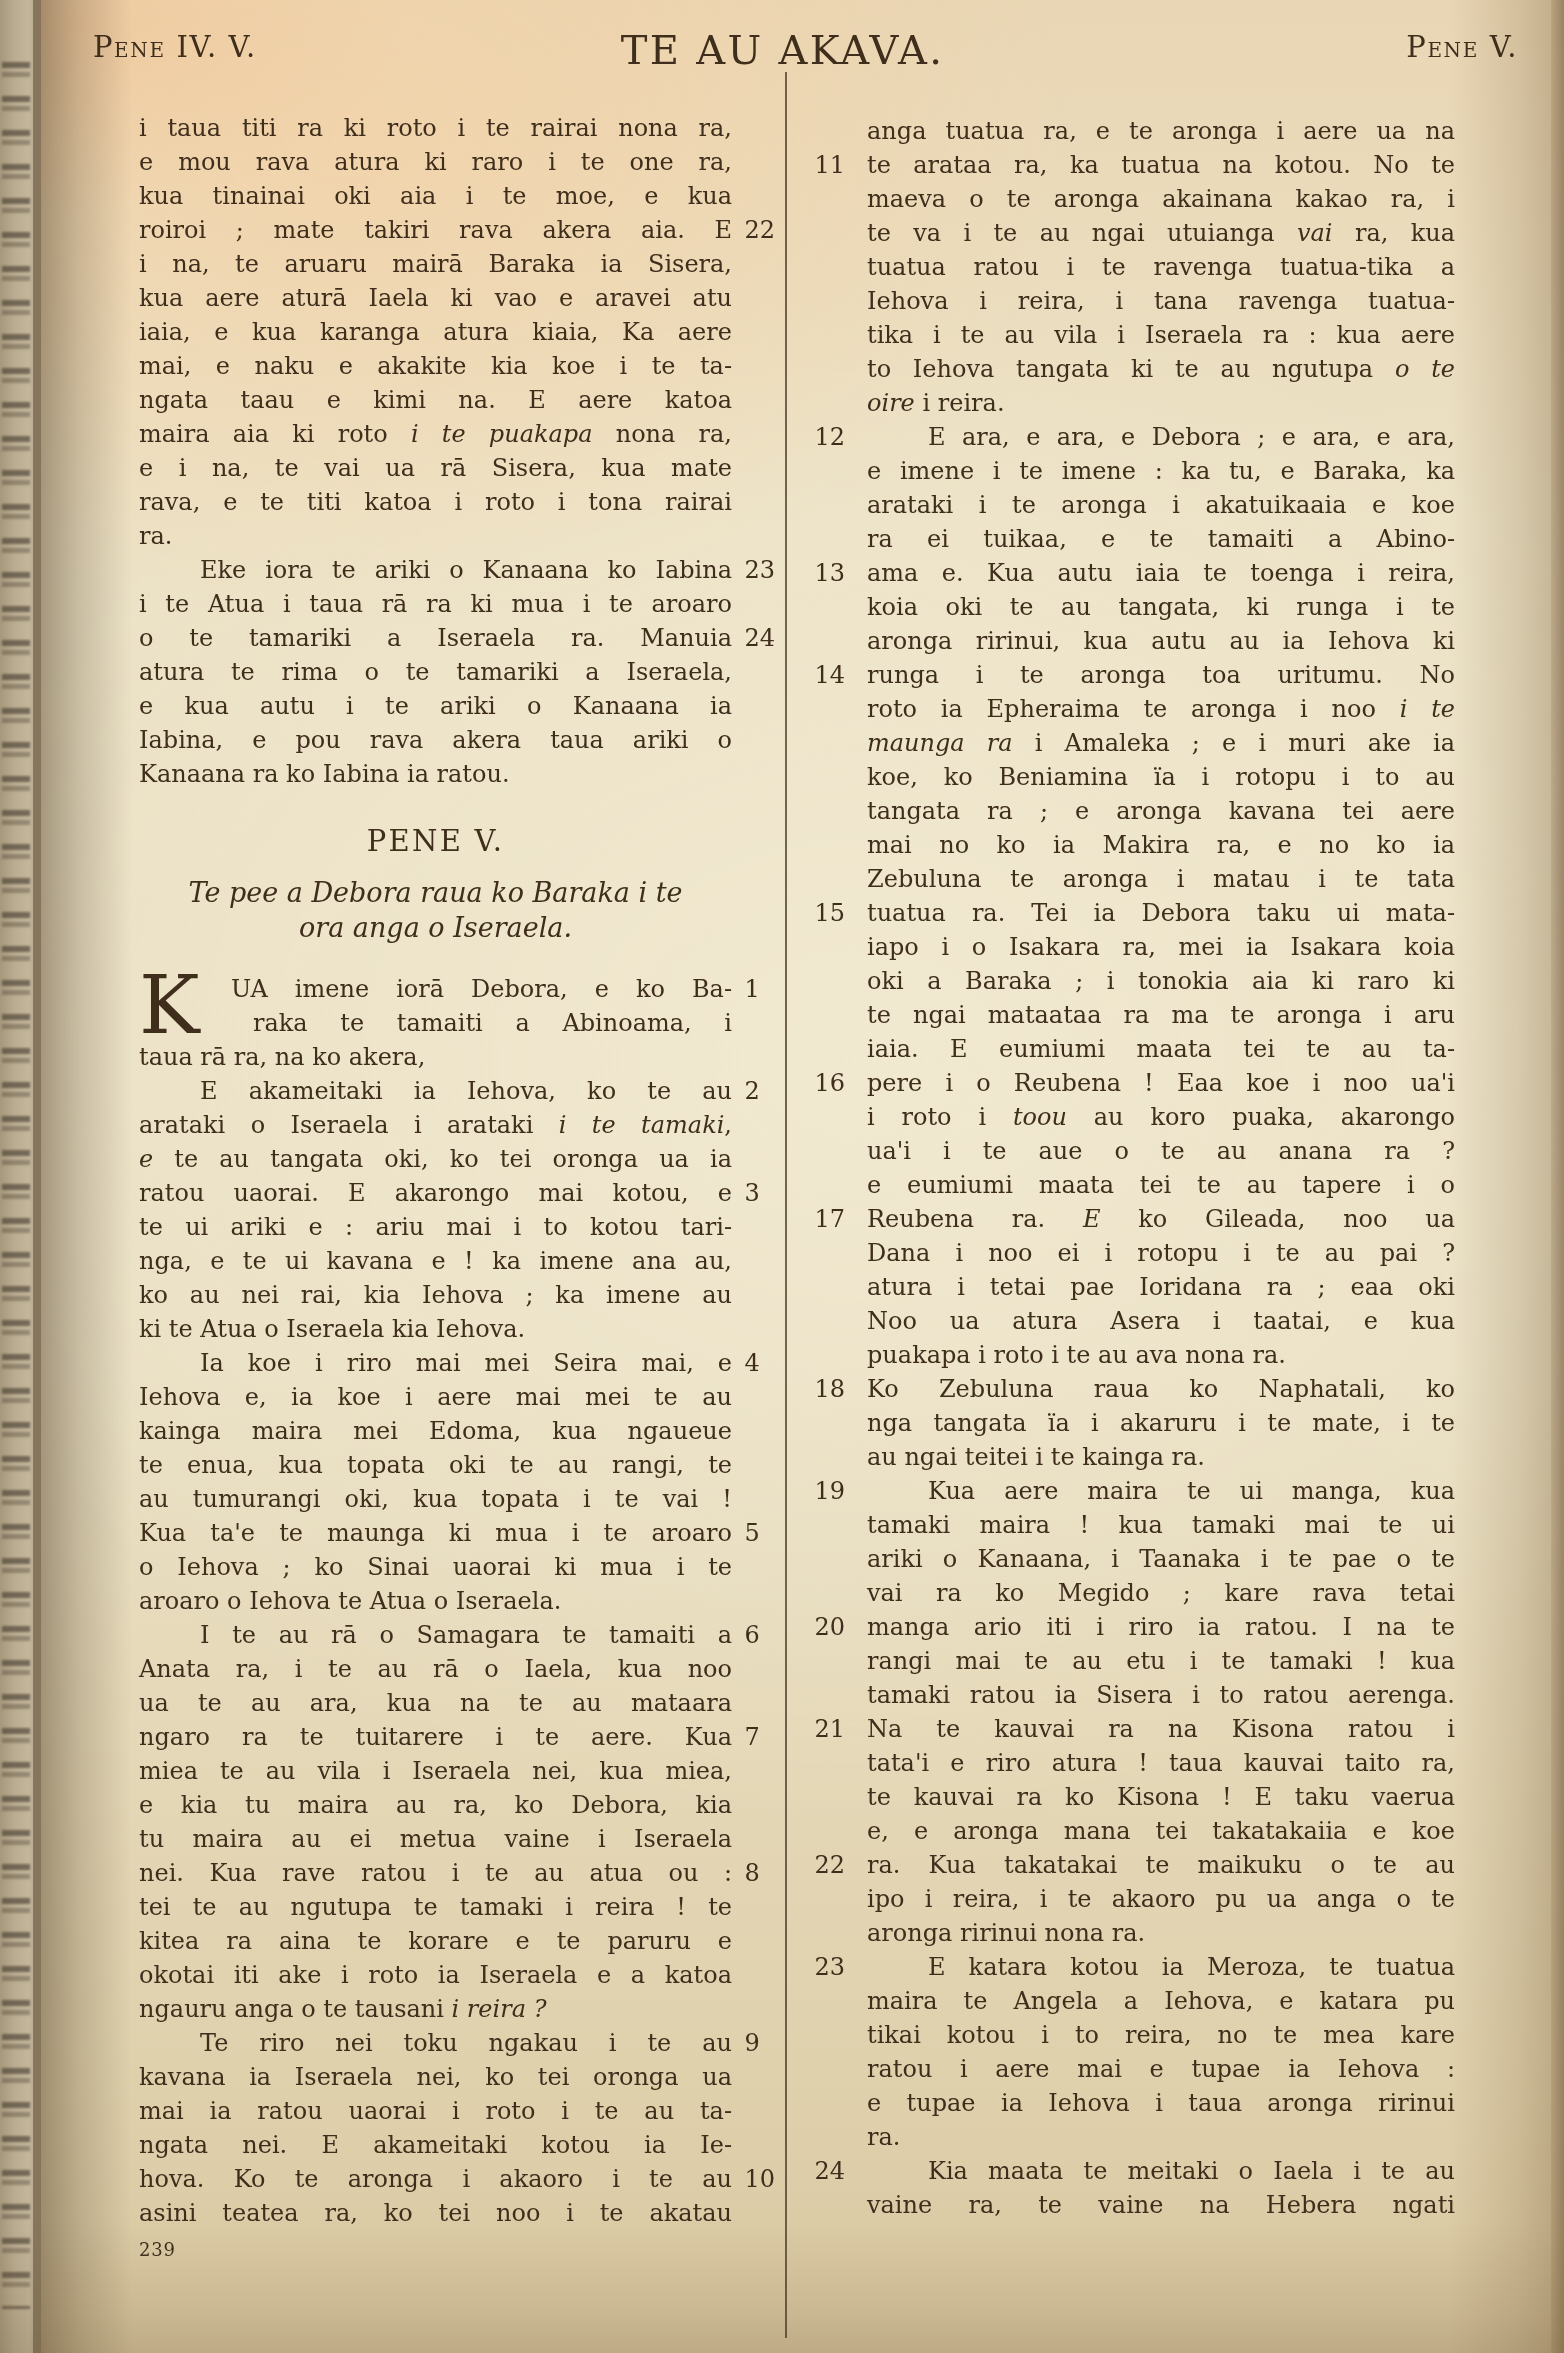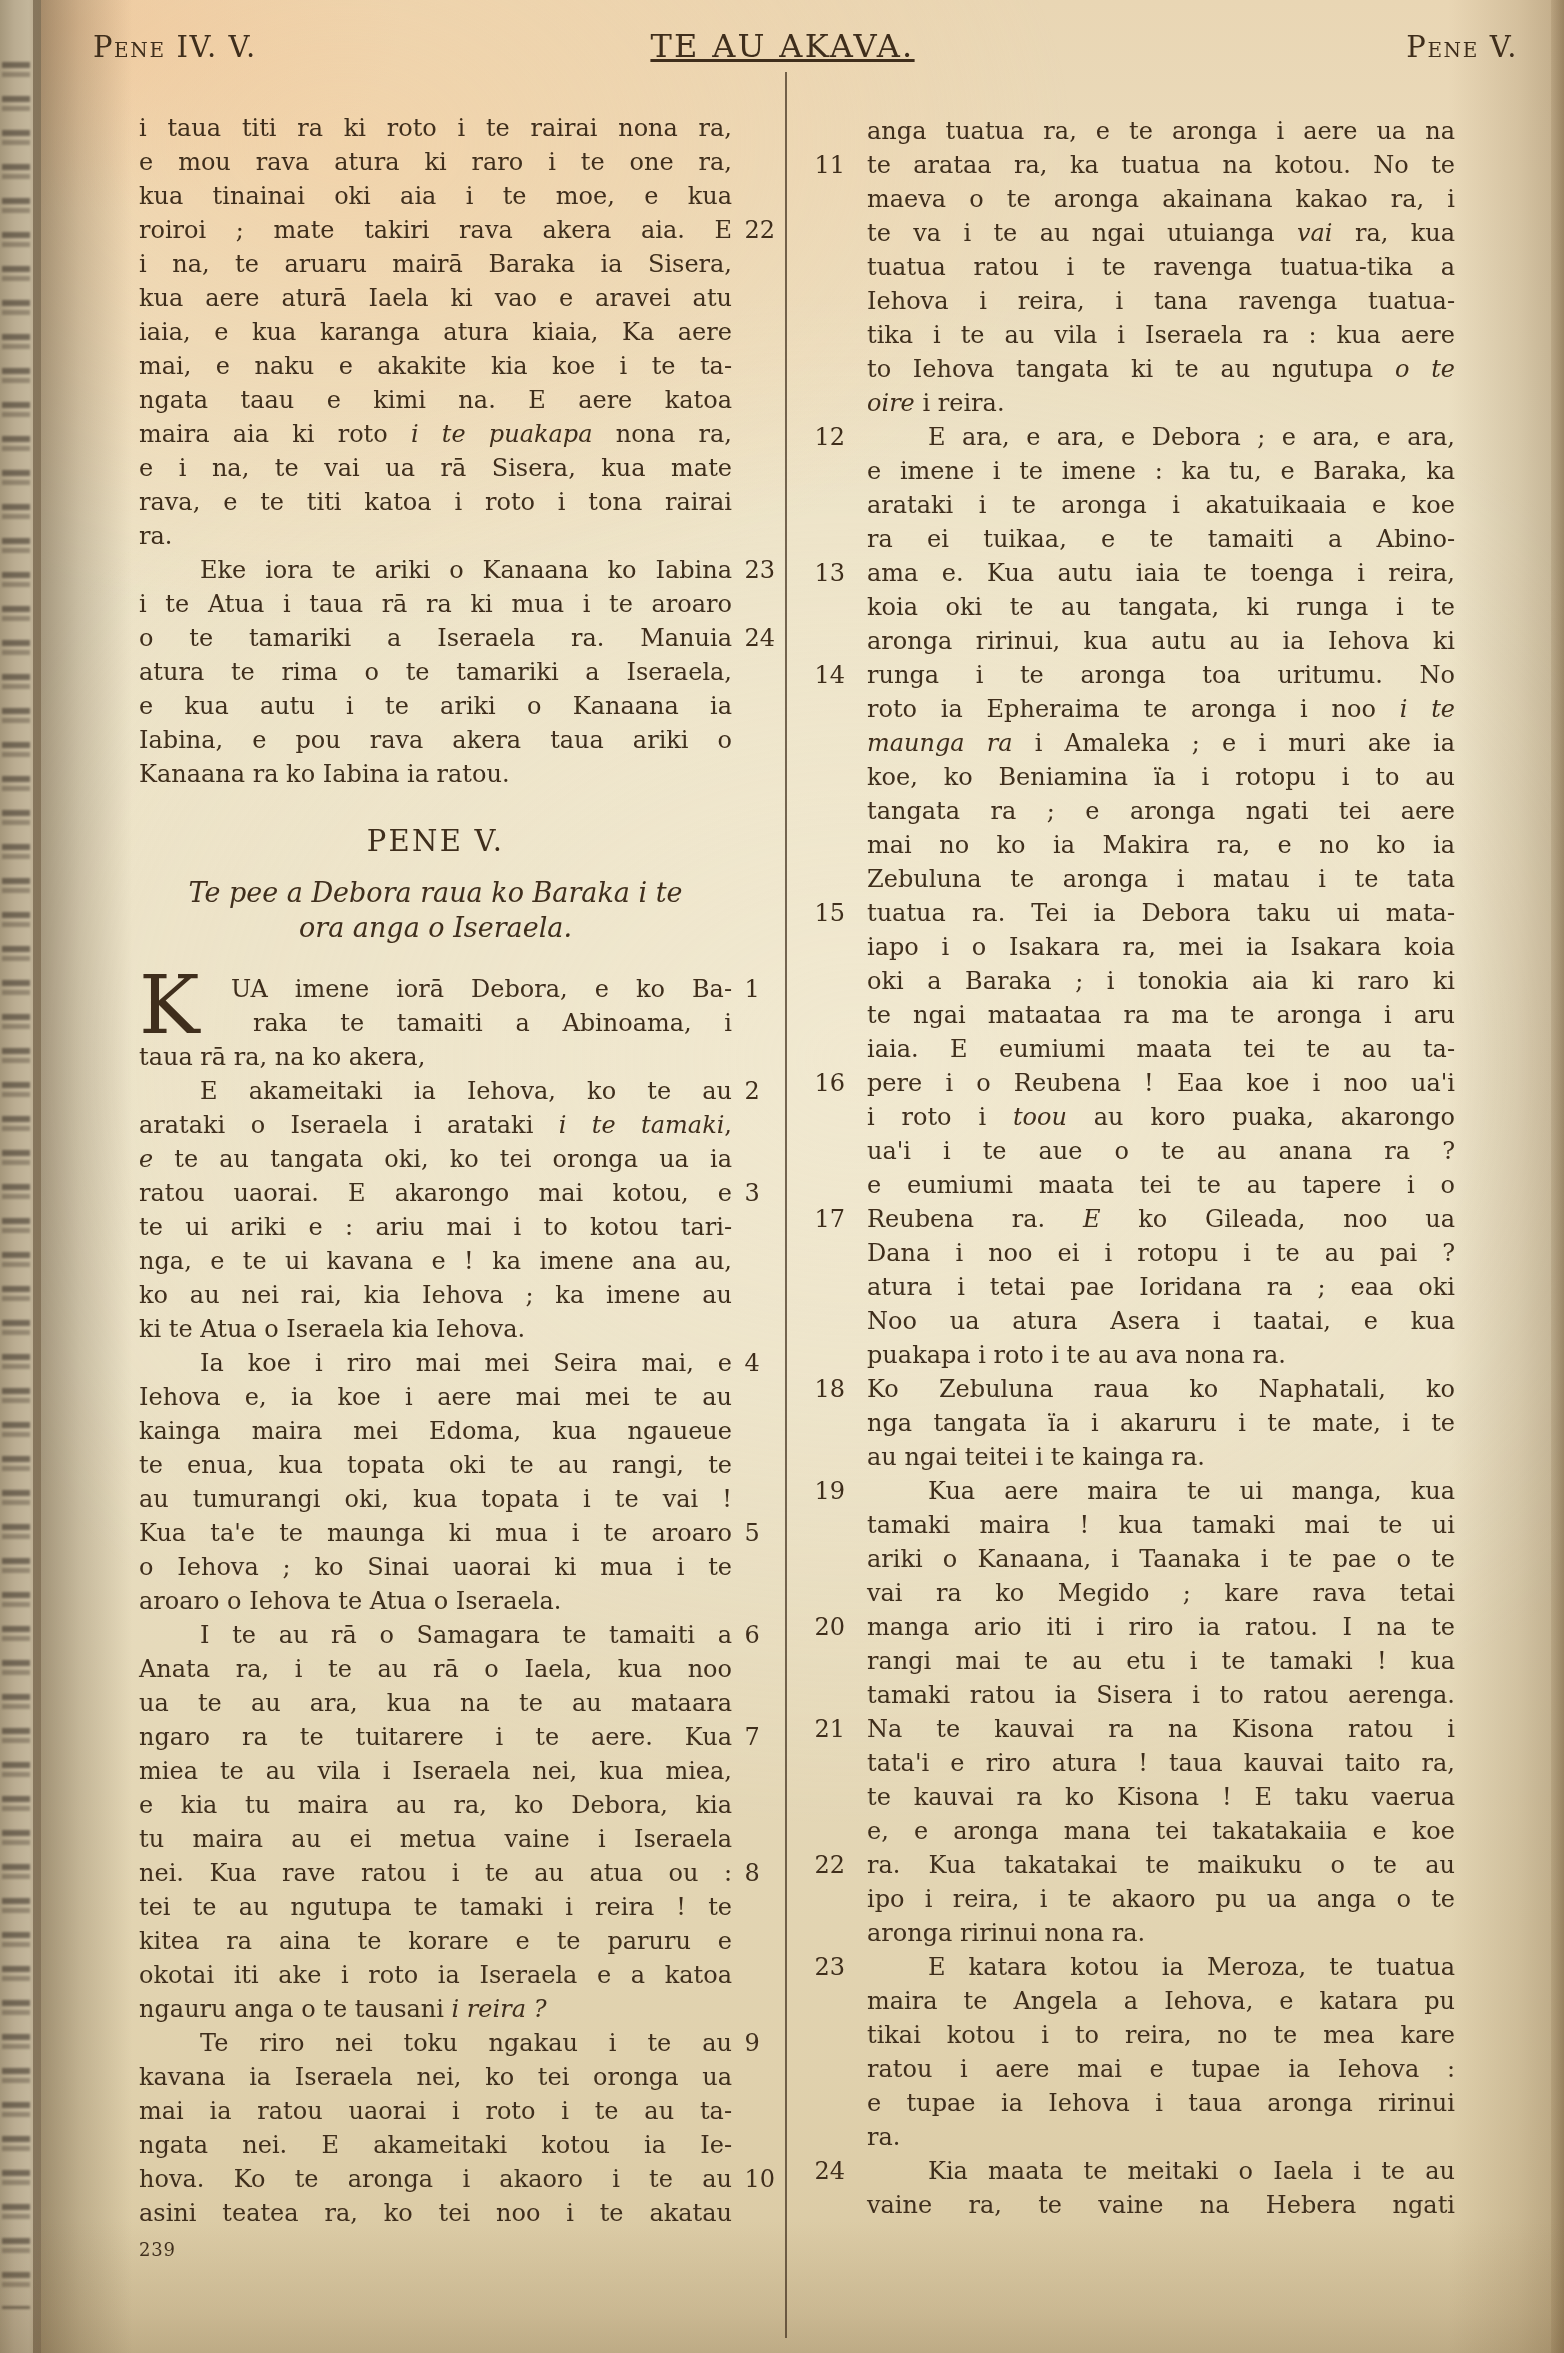--- a/index.html
+++ b/index.html
@@ -30,21 +30,21 @@
       rgba(0,0,0,0) 13.3px, rgba(0,0,0,0) 17px,
       rgba(70,58,44,0.35) 17px, rgba(70,58,44,0.35) 22px,
       rgba(0,0,0,0) 22px, rgba(0,0,0,0) 34px);
     filter:blur(0.9px);}
   .corner-tl{top:0;left:0;width:407px;height:235px;
     background:radial-gradient(329px 188px at 18% 10%,rgba(241,196,150,0.55),rgba(241,196,150,0));}
 
   .content{position:absolute;top:0;left:0;width:1565px;height:2354px;}
 
   .h-left{position:absolute;left:93px;top:30px;font-variant:small-caps;font-size:29px;letter-spacing:1.6px;}
-  .h-center{position:absolute;left:0;right:0;top:27px;text-align:center;font-size:32px;letter-spacing:2.3px;text-decoration:underline;}
+  .h-center{position:absolute;left:0;right:0;top:27px;text-align:center;font-size:40px;letter-spacing:2.3px;}
   .h-right{position:absolute;right:47px;top:30px;font-variant:small-caps;font-size:29px;letter-spacing:1.6px;}
 
   .divider{position:absolute;left:785px;top:72px;width:1.6px;height:2266px;background:#4a3826;opacity:0.75;}
 
   .col{position:absolute;}
   .col.left{left:139px;top:111px;width:593px;}
   .col.right{left:867px;top:114px;width:588px;}
 
   .line{position:relative;height:34px;line-height:34px;font-size:24px;overflow:visible;}
   .jl{text-align:justify;text-align-last:justify;}
@@ -160,21 +160,21 @@
       <div class="line jl"><span>e imene i te imene : ka tu, e Baraka, ka</span></div>
       <div class="line jl"><span>arataki i te aronga i akatuikaaia e koe</span></div>
       <div class="line jl"><span>ra ei tuikaa, e te tamaiti a Abino-</span></div>
       <div class="line jl"><span>ama e. Kua autu iaia te toenga i reira,</span><span class="vnum vl">13</span></div>
       <div class="line jl"><span>koia oki te au tangata, ki runga i te</span></div>
       <div class="line jl"><span>aronga ririnui, kua autu au ia Iehova ki</span></div>
       <div class="line jl"><span>runga i te aronga toa uritumu. No</span><span class="vnum vl">14</span></div>
       <div class="line jl"><span>roto ia Epheraima te aronga i noo </span><i>i te</i></div>
       <div class="line jl"><i>maunga ra</i><span> i Amaleka ; e i muri ake ia</span></div>
       <div class="line jl"><span>koe, ko Beniamina ïa i rotopu i to au</span></div>
-      <div class="line jl"><span>tangata ra ; e aronga ngati tei aere</span></div>
+      <div class="line jl"><span>tangata ra ; e aronga kavana tei aere</span></div>
       <div class="line jl"><span>mai no ko ia Makira ra, e no ko ia</span></div>
       <div class="line jl"><span>Zebuluna te aronga i matau i te tata</span></div>
       <div class="line jl"><span>tuatua ra. Tei ia Debora taku ui mata-</span><span class="vnum vl">15</span></div>
       <div class="line jl"><span>iapo i o Isakara ra, mei ia Isakara koia</span></div>
       <div class="line jl"><span>oki a Baraka ; i tonokia aia ki raro ki</span></div>
       <div class="line jl"><span>te ngai mataataa ra ma te aronga i aru</span></div>
       <div class="line jl"><span>iaia. E eumiumi maata tei te au ta-</span></div>
       <div class="line jl"><span>pere i o Reubena ! Eaa koe i noo ua'i</span><span class="vnum vl">16</span></div>
       <div class="line jl"><span>i roto i </span><i>toou</i><span> au koro puaka, akarongo</span></div>
       <div class="line jl"><span>ua'i i te aue o te au anana ra ?</span></div>

